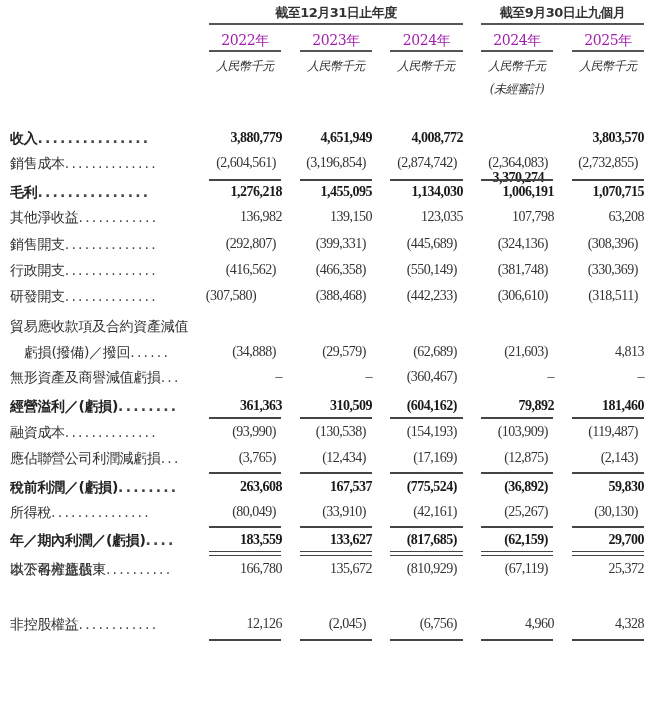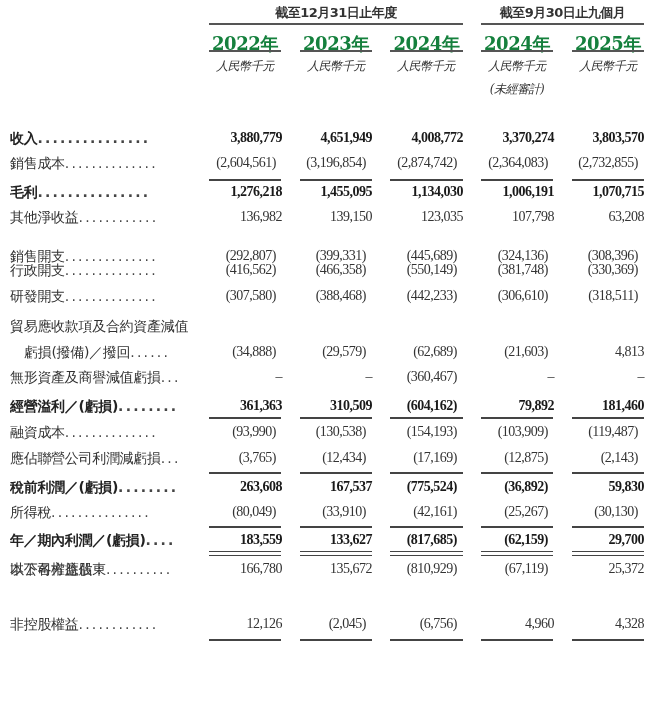--- a/index.html
+++ b/index.html
@@ -12,22 +12,22 @@
 
   .group-head {
     position: absolute; top: 4px; height: 18px; font-size: 13px;
     text-align: center; font-weight: bold; color: #333;
     font-family: "DejaVu Sans", "Liberation Sans", sans-serif;
     letter-spacing: -0.5px;
   }
   .group-rule { position: absolute; top: 23px; height: 2px; background: #555; }
 
   .col-year {
-    position: absolute; top: 32px; height: 16px; font-size: 18px; font-weight: bold;
-    text-align: center; color: #15803d; letter-spacing: -0.4px;
+    position: absolute; top: 32px; height: 16px; font-size: 14px; font-weight: normal;
+    text-align: center; color: #a21caf; letter-spacing: -0.4px;
   }
   .col-rule { position: absolute; top: 50px; height: 2px; background: #555; }
 
   .col-unit {
     position: absolute; top: 58px; font-size: 12px; font-style: italic;
     text-align: center; color: #333; letter-spacing: -0.5px;
     font-family: "DejaVu Serif", serif;
   }
   .col-unit .sub { display: block; margin-top: 6px; }
 
@@ -78,21 +78,21 @@
   <div class="col-unit" style="left:386px;width:80px;"><span>人民幣千元</span></div>
   <div class="col-unit" style="left:477px;width:80px;"><span>人民幣千元</span><span class="sub">(未經審計)</span></div>
   <div class="col-unit" style="left:568px;width:80px;"><span>人民幣千元</span></div>
 
   <div id="rows">
       <div class="row bold" style="top: 127px;">
         <div class="label"><span>收入</span><span class="dots">...............</span></div>
         <div class="val" style="right: 377px; width: 90px;">3,880,779</div>
         <div class="val" style="right: 287px; width: 90px;">4,651,949</div>
         <div class="val" style="right: 196px; width: 90px;">4,008,772</div>
-        <div class="val" style="right: 105px; width: 90px;">3,370,274</div>
+        <div class="val" style="right: 115px; width: 90px; margin-top: 40px;">3,370,274</div>
         <div class="val" style="right: 15px; width: 90px;">3,803,570</div>
       </div>
       <div class="row" style="top: 152px;">
         <div class="label"><span>銷售成本</span><span class="dots">..............</span></div>
         <div class="val" style="right: 383px; width: 90px;">(2,604,561)</div>
         <div class="val" style="right: 293px; width: 90px;">(3,196,854)</div>
         <div class="val" style="right: 202px; width: 90px;">(2,874,742)</div>
         <div class="val" style="right: 111px; width: 90px;">(2,364,083)</div>
         <div class="val" style="right: 21px; width: 90px;">(2,732,855)</div>
       </div>
@@ -105,39 +105,39 @@
         <div class="val" style="right: 15px; width: 90px; margin-left: 22px;">1,070,715</div>
       </div>
       <div class="row" style="top: 206px;">
         <div class="label"><span>其他淨收益</span><span class="dots">............</span></div>
         <div class="val" style="right: 377px; width: 90px;">136,982</div>
         <div class="val" style="right: 287px; width: 90px;">139,150</div>
         <div class="val" style="right: 196px; width: 90px;">123,035</div>
         <div class="val" style="right: 105px; width: 90px;">107,798</div>
         <div class="val" style="right: 15px; width: 90px;">63,208</div>
       </div>
-      <div class="row" style="top: 233px; margin-top: 12px;">
+      <div class="row" style="top: 233px;">
         <div class="label"><span>銷售開支</span><span class="dots">..............</span></div>
         <div class="val" style="right: 383px; width: 90px;">(292,807)</div>
         <div class="val" style="right: 293px; width: 90px;">(399,331)</div>
         <div class="val" style="right: 202px; width: 90px;">(445,689)</div>
         <div class="val" style="right: 111px; width: 90px;">(324,136)</div>
         <div class="val" style="right: 21px; width: 90px;">(308,396)</div>
       </div>
       <div class="row" style="top: 259px;">
         <div class="label"><span>行政開支</span><span class="dots">..............</span></div>
         <div class="val" style="right: 383px; width: 90px;">(416,562)</div>
         <div class="val" style="right: 293px; width: 90px;">(466,358)</div>
         <div class="val" style="right: 202px; width: 90px;">(550,149)</div>
         <div class="val" style="right: 111px; width: 90px;">(381,748)</div>
         <div class="val" style="right: 21px; width: 90px;">(330,369)</div>
       </div>
       <div class="row" style="top: 285px;">
         <div class="label"><span>研發開支</span><span class="dots">..............</span></div>
-        <div class="val" style="right: 383px; width: 90px;">(307,580)</div>
+        <div class="val" style="right: 383px; width: 90px; text-align: center;">(307,580)</div>
         <div class="val" style="right: 293px; width: 90px;">(388,468)</div>
         <div class="val" style="right: 202px; width: 90px;">(442,233)</div>
         <div class="val" style="right: 111px; width: 90px;">(306,610)</div>
         <div class="val" style="right: 21px; width: 90px;">(318,511)</div>
       </div>
       <div class="row" style="top: 315px;">
         <div class="label"><span>貿易應收款項及合約資產減值</span><span class="dots"></span></div>
         <div class="val" style="right: 377px; width: 90px;"></div>
         <div class="val" style="right: 287px; width: 90px;"></div>
         <div class="val" style="right: 196px; width: 90px;"></div>

